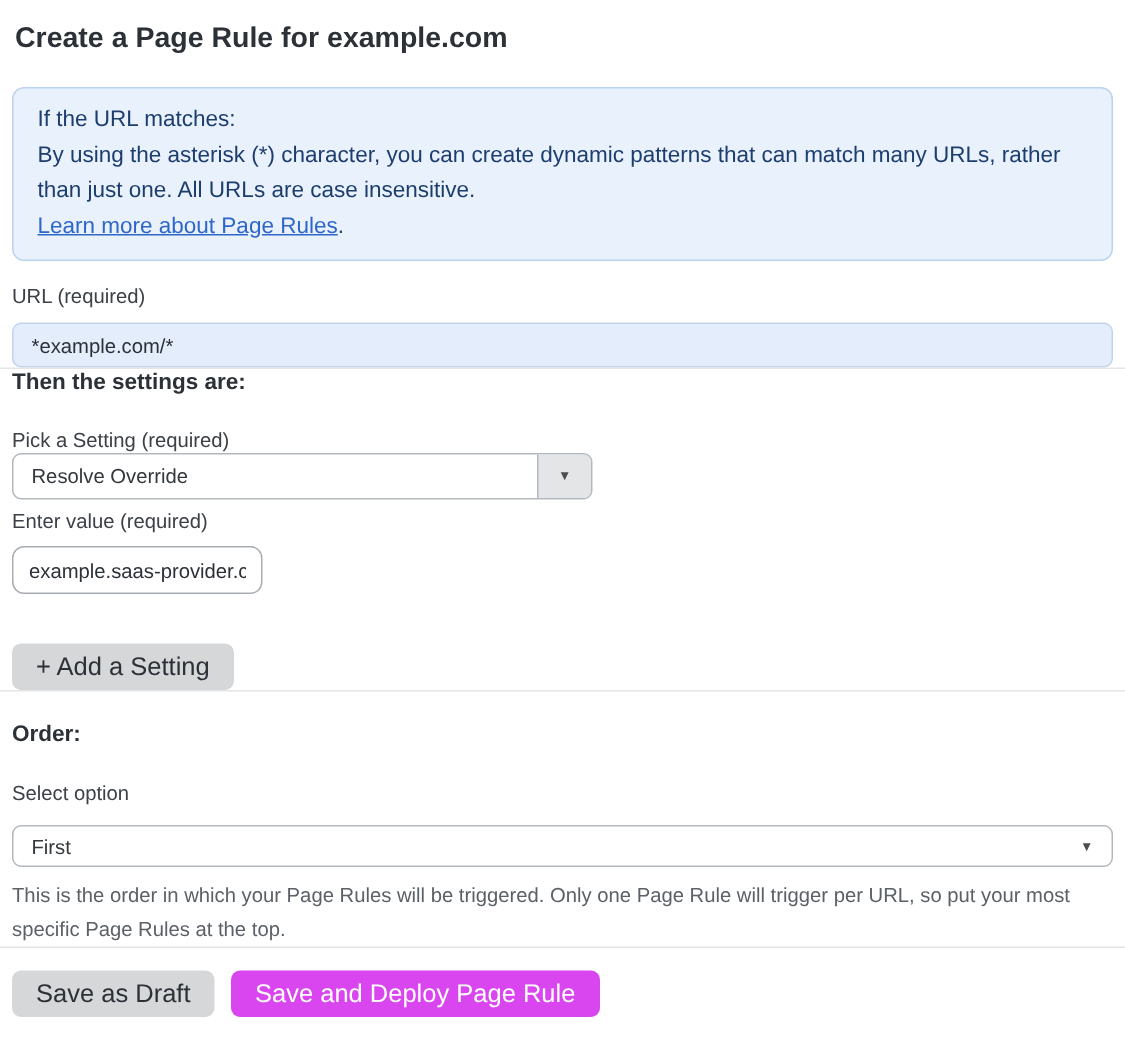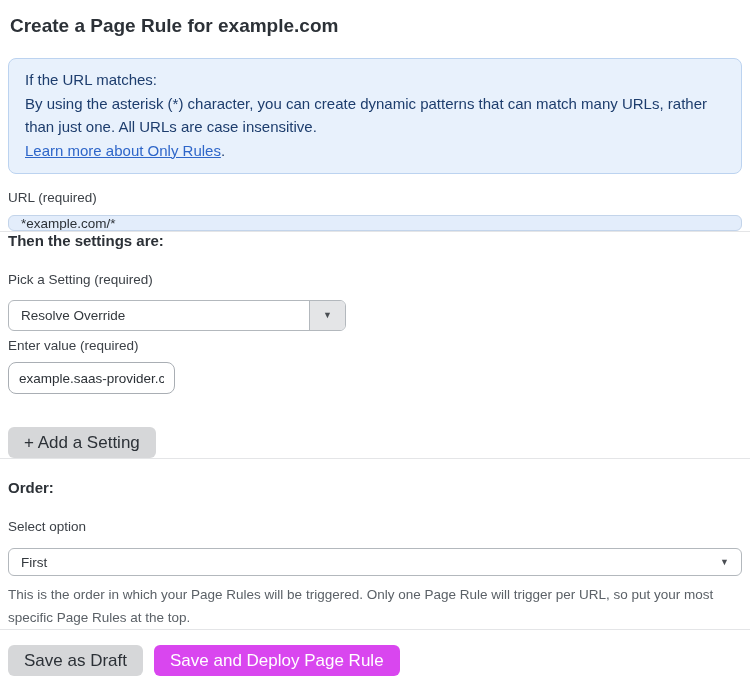--- a/index.html
+++ b/index.html
@@ -42,21 +42,21 @@
   .field-label {
     font-size: 13.5px;
     color: #3c4147;
     line-height: 16px;
   }
 
   .url-label { margin-top: 16px; }
   .url-input {
     margin-top: 9px;
     width: 734px;
-    height: 16px;
+    height: 30px;
     background: #e3edfb;
     border: 1px solid #c3d4ea;
     border-radius: 6px;
     padding: 0 12px;
     font-family: "Liberation Sans", sans-serif;
     font-size: 13.5px;
     color: #2c3137;
     outline: none;
     display: block;
   }
@@ -81,22 +81,21 @@
   .settings-row {
     margin-top: 22px;
     display: flex;
     align-items: flex-start;
     flex-direction: column;
   }
   .setting-col { width: 360px; }
   .value-col { margin-top: 7px; }
 
   .dropdown {
-    margin-top: 12px;
-    width: 338px;
+    width: 387px;
     height: 31px;
     border: 1px solid #b3b8bd;
     border-radius: 6px;
     background: #ffffff;
     display: flex;
     align-items: stretch;
     cursor: pointer;
     overflow: hidden;
   }
   .dropdown-text {
@@ -192,21 +191,21 @@
 </head>
 <body>
 
 <div class="page">
 
   <h1 class="page-title">Create a Page Rule for example.com</h1>
 
   <div class="info-box">
     <div class="info-heading">If the URL matches:</div>
     <div class="info-body">By using the asterisk (*) character, you can create dynamic patterns that can match many URLs, rather than just one. All URLs are case insensitive.</div>
-    <div><a class="info-link">Learn more about Only Rules</a><span class="info-link-suffix">.</span></div>
+    <div><a class="info-link">Learn more about Page Rules</a><span class="info-link-suffix">.</span></div>
   </div>
 
   <div class="field-label url-label">URL (required)</div>
   <input class="url-input" type="text" value="*example.com/*" style="">
 
   <hr class="divider hr1">
 
   <div class="section-heading settings-heading">Then the settings are:</div>
 
   <div class="settings-row">

